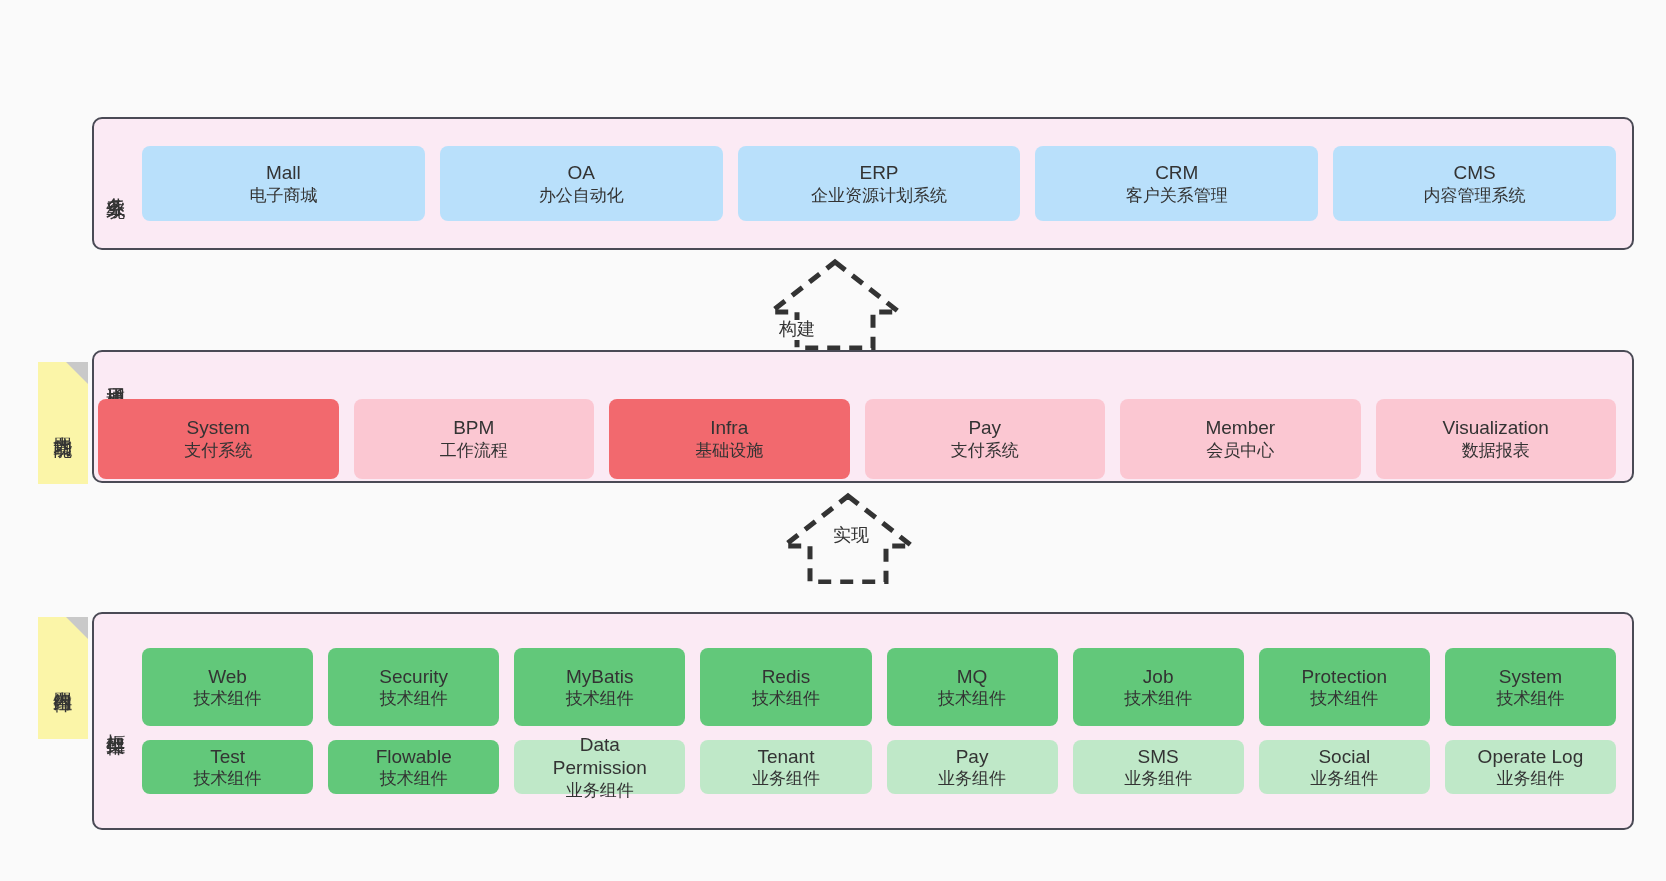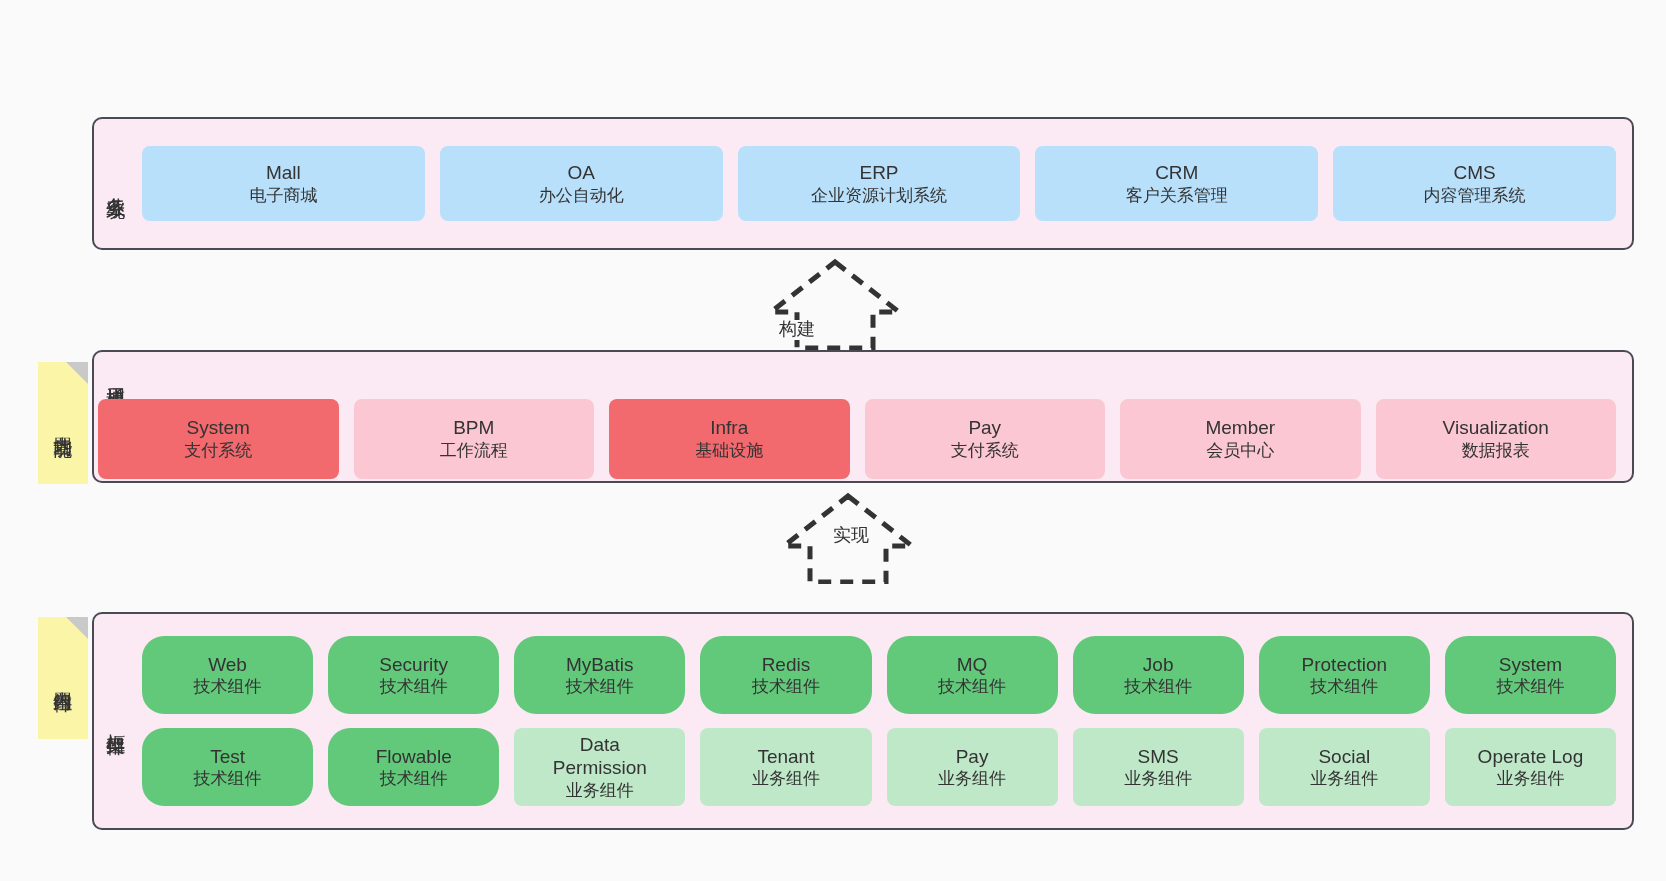--- a/index.html
+++ b/index.html
@@ -78,21 +78,21 @@
     box-sizing: border-box;
     padding: 4px 6px;
     color: #333333;
   }
   .node .t1 { font-size: 19px; }
   .node .t2 { font-size: 17px; }
 
   .node.blue        { background: #b9e0fb; }
   .node.red         { background: #f2696e; }
   .node.pink        { background: #fbc7d2; }
-  .node.green       { background: #62c87a; border-radius: 22px; }
+  .node.green       { background: #62c87a; }
   .node.lightgreen  { background: #bfe8c8; }
 
   
   .note {
     position: absolute;
     background: #fbf5a8;
     box-sizing: border-box;
     display: flex;
     align-items: center;
     justify-content: center;
@@ -243,21 +243,21 @@
         <div class="node green">
           <span class="t1">Protection</span>
           <span class="t2">技术组件</span>
         </div>
         <div class="node green">
           <span class="t1">System</span>
           <span class="t2">技术组件</span>
         </div>
       </div>
 
-      <div class="row" style="height:78px;">
+      <div class="row" style="height:54px;">
         <div class="node green">
           <span class="t1">Test</span>
           <span class="t2">技术组件</span>
         </div>
         <div class="node green">
           <span class="t1">Flowable</span>
           <span class="t2">技术组件</span>
         </div>
         <div class="node lightgreen">
           <span class="t1" style="display:block; max-width:100px;">Data Permission</span>

